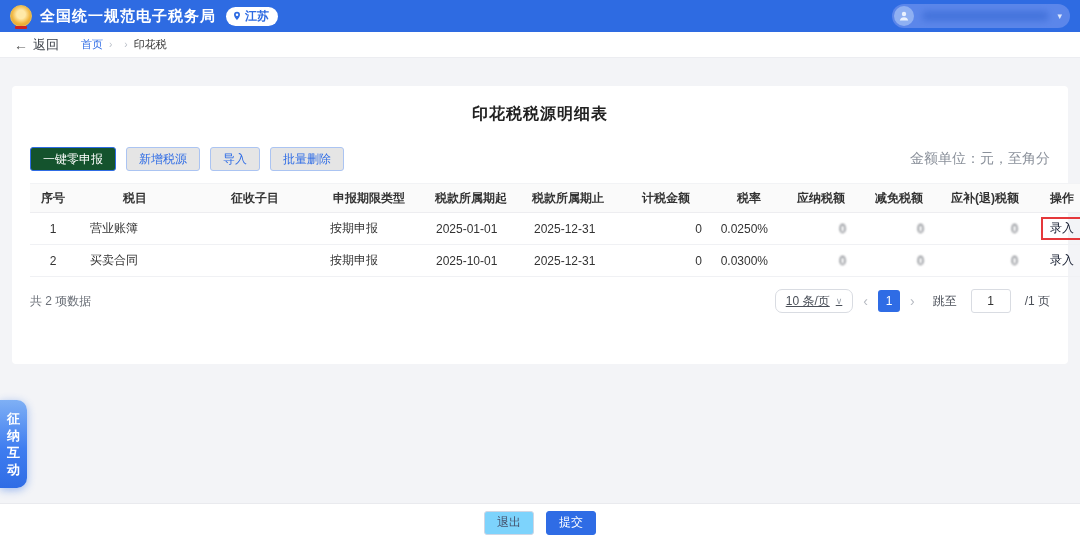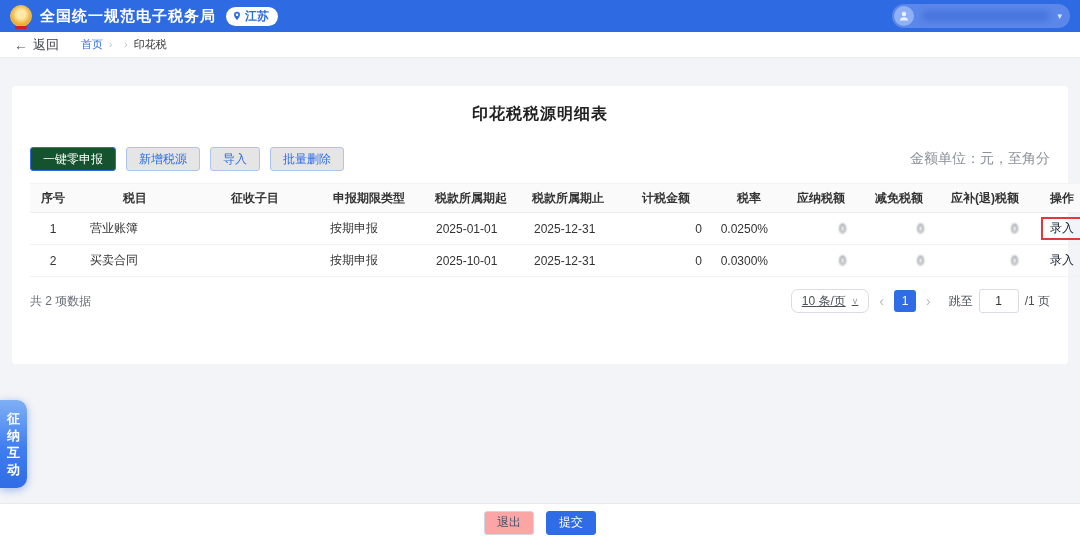--- a/index.html
+++ b/index.html
@@ -69,36 +69,36 @@
 
   .table-foot { display:flex; align-items:center; margin-top:12px; }
   .count-note { color:#6b7078; font-size:12px; }
   .pager { margin-left:auto; display:flex; align-items:center; }
   .page-size { border:1px solid #d9dce2; border-radius:7px; height:24px; padding:0 10px;
     display:flex; align-items:center; color:#4a4f58; cursor:pointer; background:#fff;text-decoration:underline; }
   .page-size .caret2 { margin-left:6px; color:#9aa0aa; font-size:9px; }
   .pg-arrow { color:#b6bac2; margin:0 10px; font-size:14px; cursor:pointer; }
   .pg-num { width:22px; height:22px; background:#2f6ce5; color:#fff; border-radius:3px;
     display:flex; align-items:center; justify-content:center; font-size:12px; cursor:pointer; }
-  .jump { display:flex; align-items:center; margin-left:8px; color:#4a4f58; }
+  .jump { display:flex; align-items:center; margin-left:8px; color:#4a4f58;gap:8px; }
   .jump-input { width:40px; height:24px; border:1px solid #d9dce2; border-radius:3px;
     text-align:center; font-size:12px; color:#333; margin:0 6px; font-family:inherit; }
 
   
   .side-tab { position:absolute; left:0; top:400px; width:27px; padding:10px 0;
     background:linear-gradient(180deg,#7fb0f5 0%,#3f7df0 55%,#2f6ce5 100%);
     border-radius:0 10px 10px 0; box-shadow:0 2px 8px rgba(47,108,229,.45);
     display:flex; justify-content:center; cursor:pointer; }
   .side-tab-label { color:#fff; font-size:13px; width:14px; word-break:break-all;
     line-height:17px; text-align:center; font-weight:bold; }
 
   
   .footer-bar { position:absolute; left:0; right:0; bottom:0; height:38px; background:#fff;
     border-top:1px solid #e9eaee; display:flex; align-items:center; justify-content:center; }
-  .btn-exit { background:#fca5a5; border:1px solid #cfd6e4; color:#45506b; height:24px;
+  .btn-exit { background:#7dd3fc; border:1px solid #cfd6e4; color:#45506b; height:24px;
     border-radius:3px; padding:0 12px; font-size:12px; margin-right:12px; cursor:pointer; font-family:inherit; }
   .btn-submit { background:#2f6ce5; border:1px solid #2f6ce5; color:#fff; height:24px;
     border-radius:3px; padding:0 12px; font-size:12px; cursor:pointer; font-family:inherit; }
 </style>
 </head>
 <body>
 
 <div class="app-header">
   <div class="logo-badge"></div>
   <div class="app-title">全国统一规范电子税务局</div>

